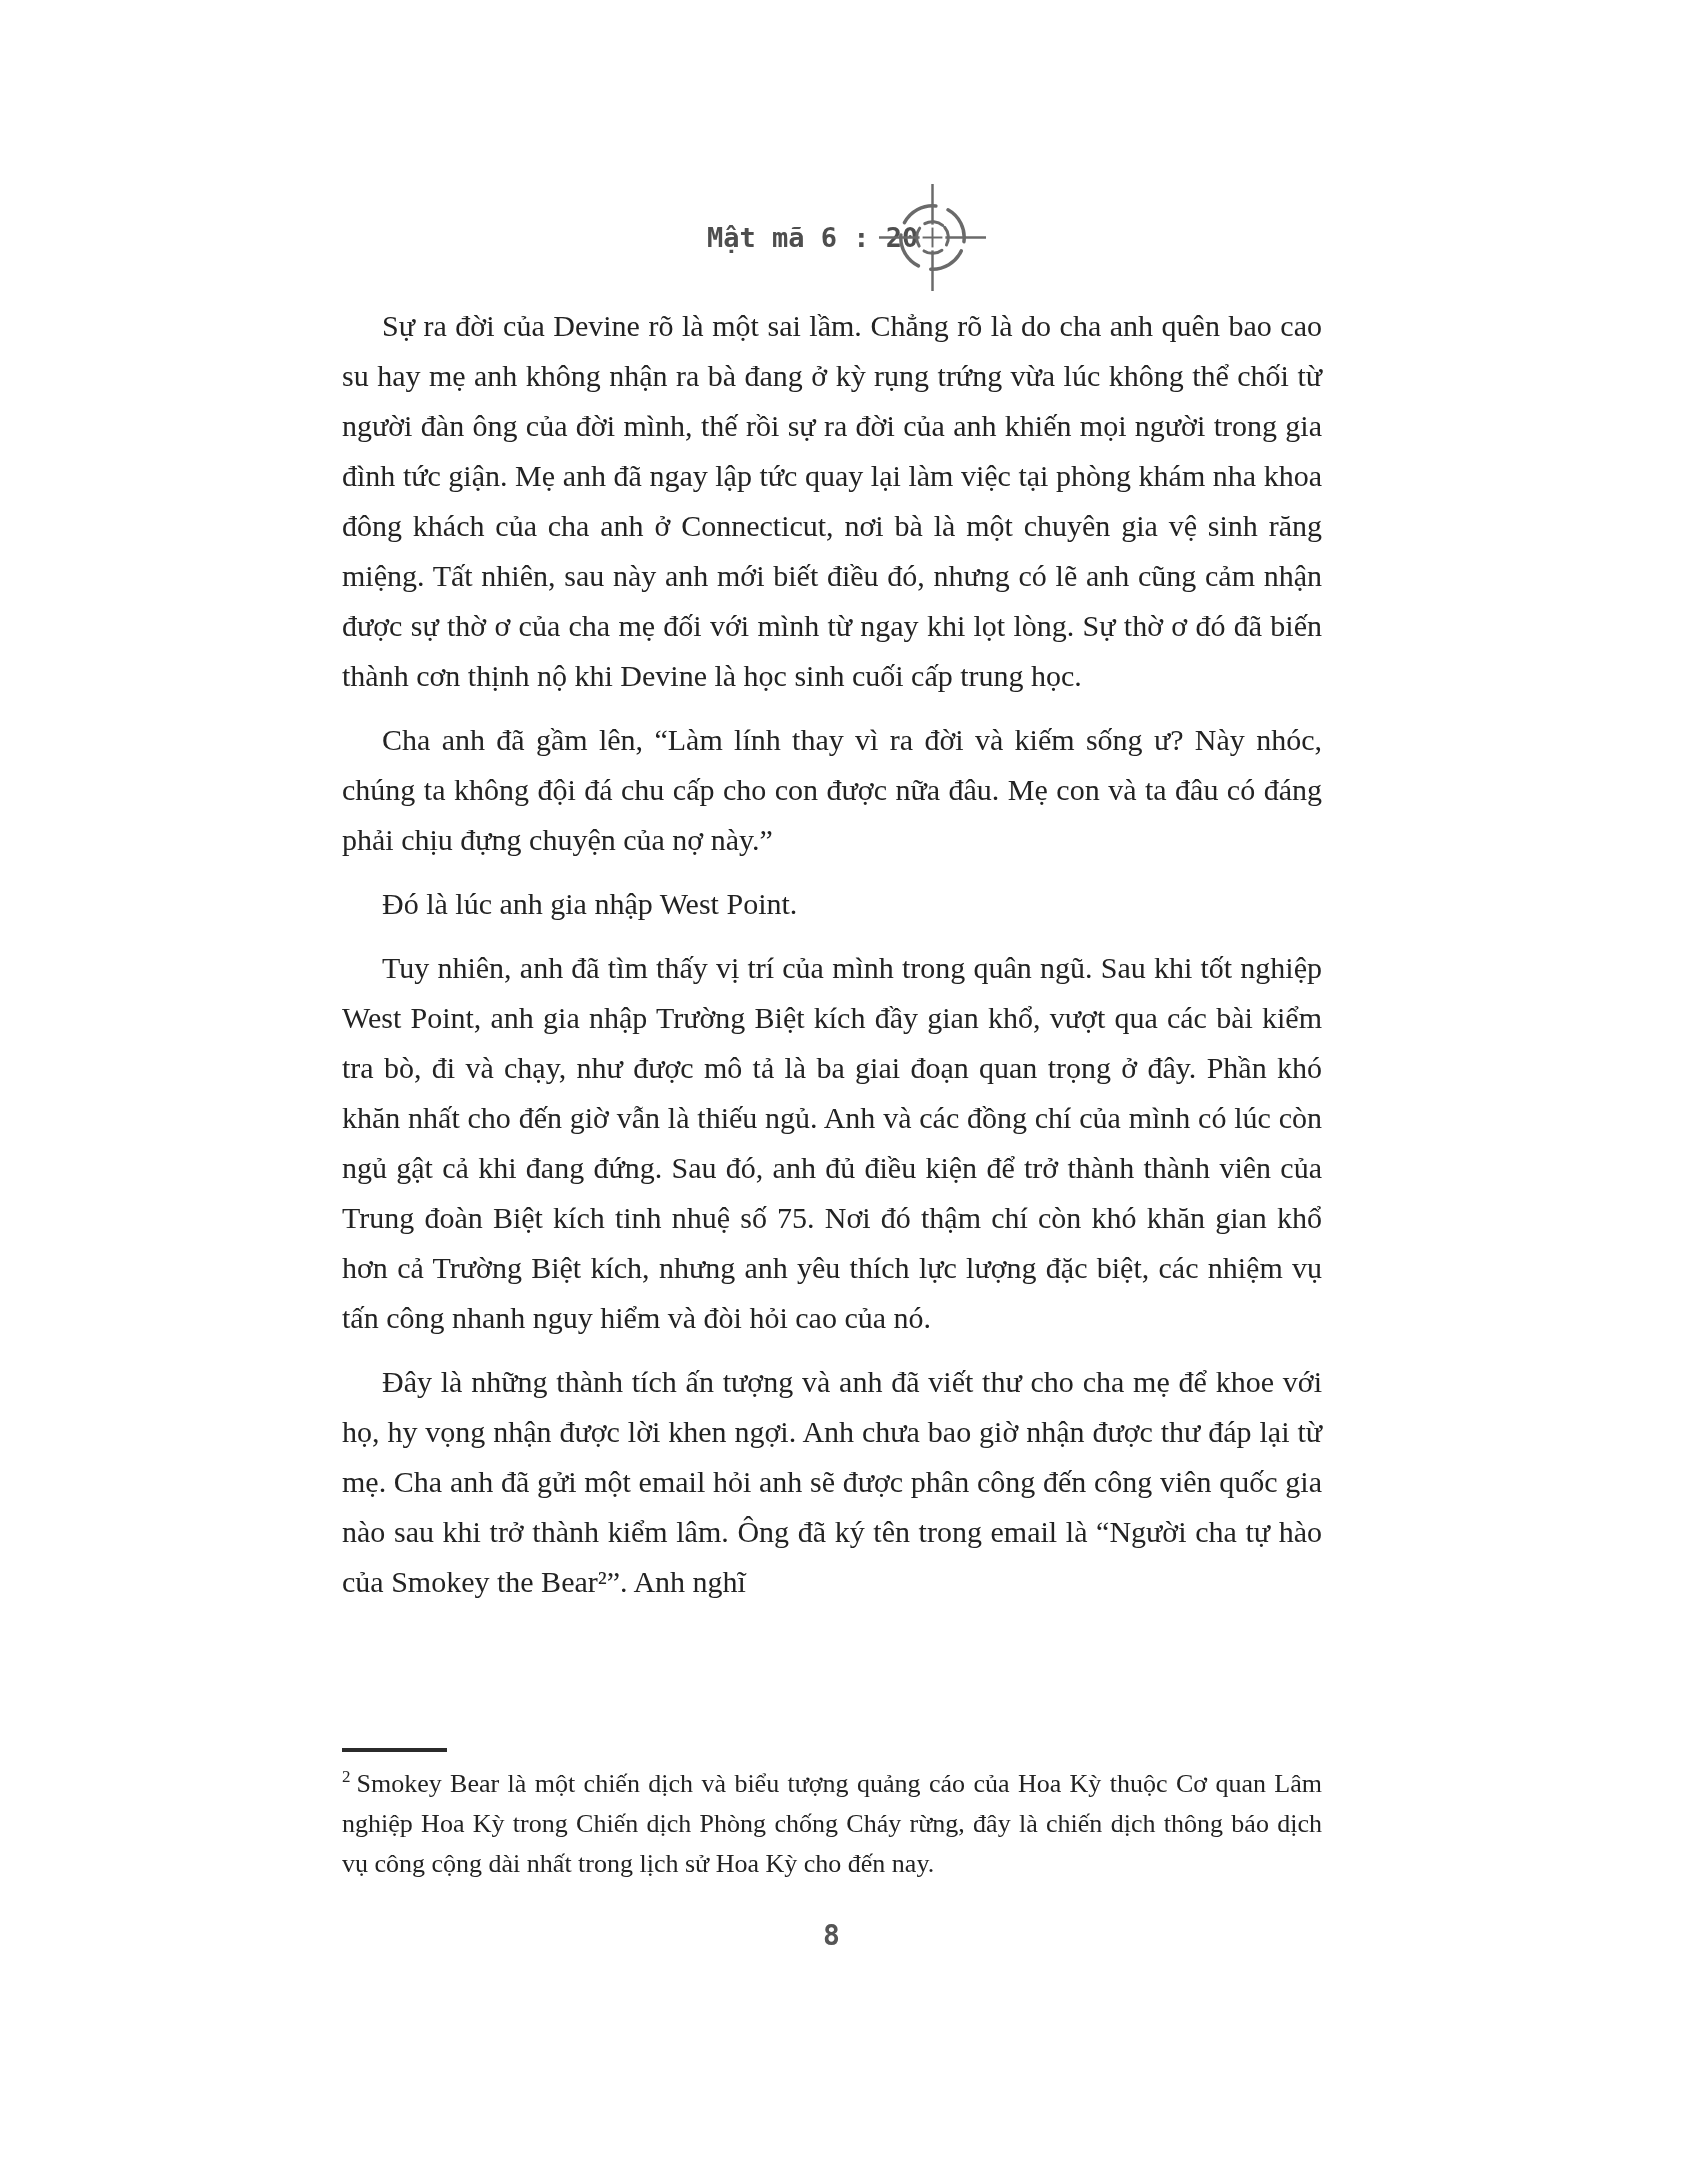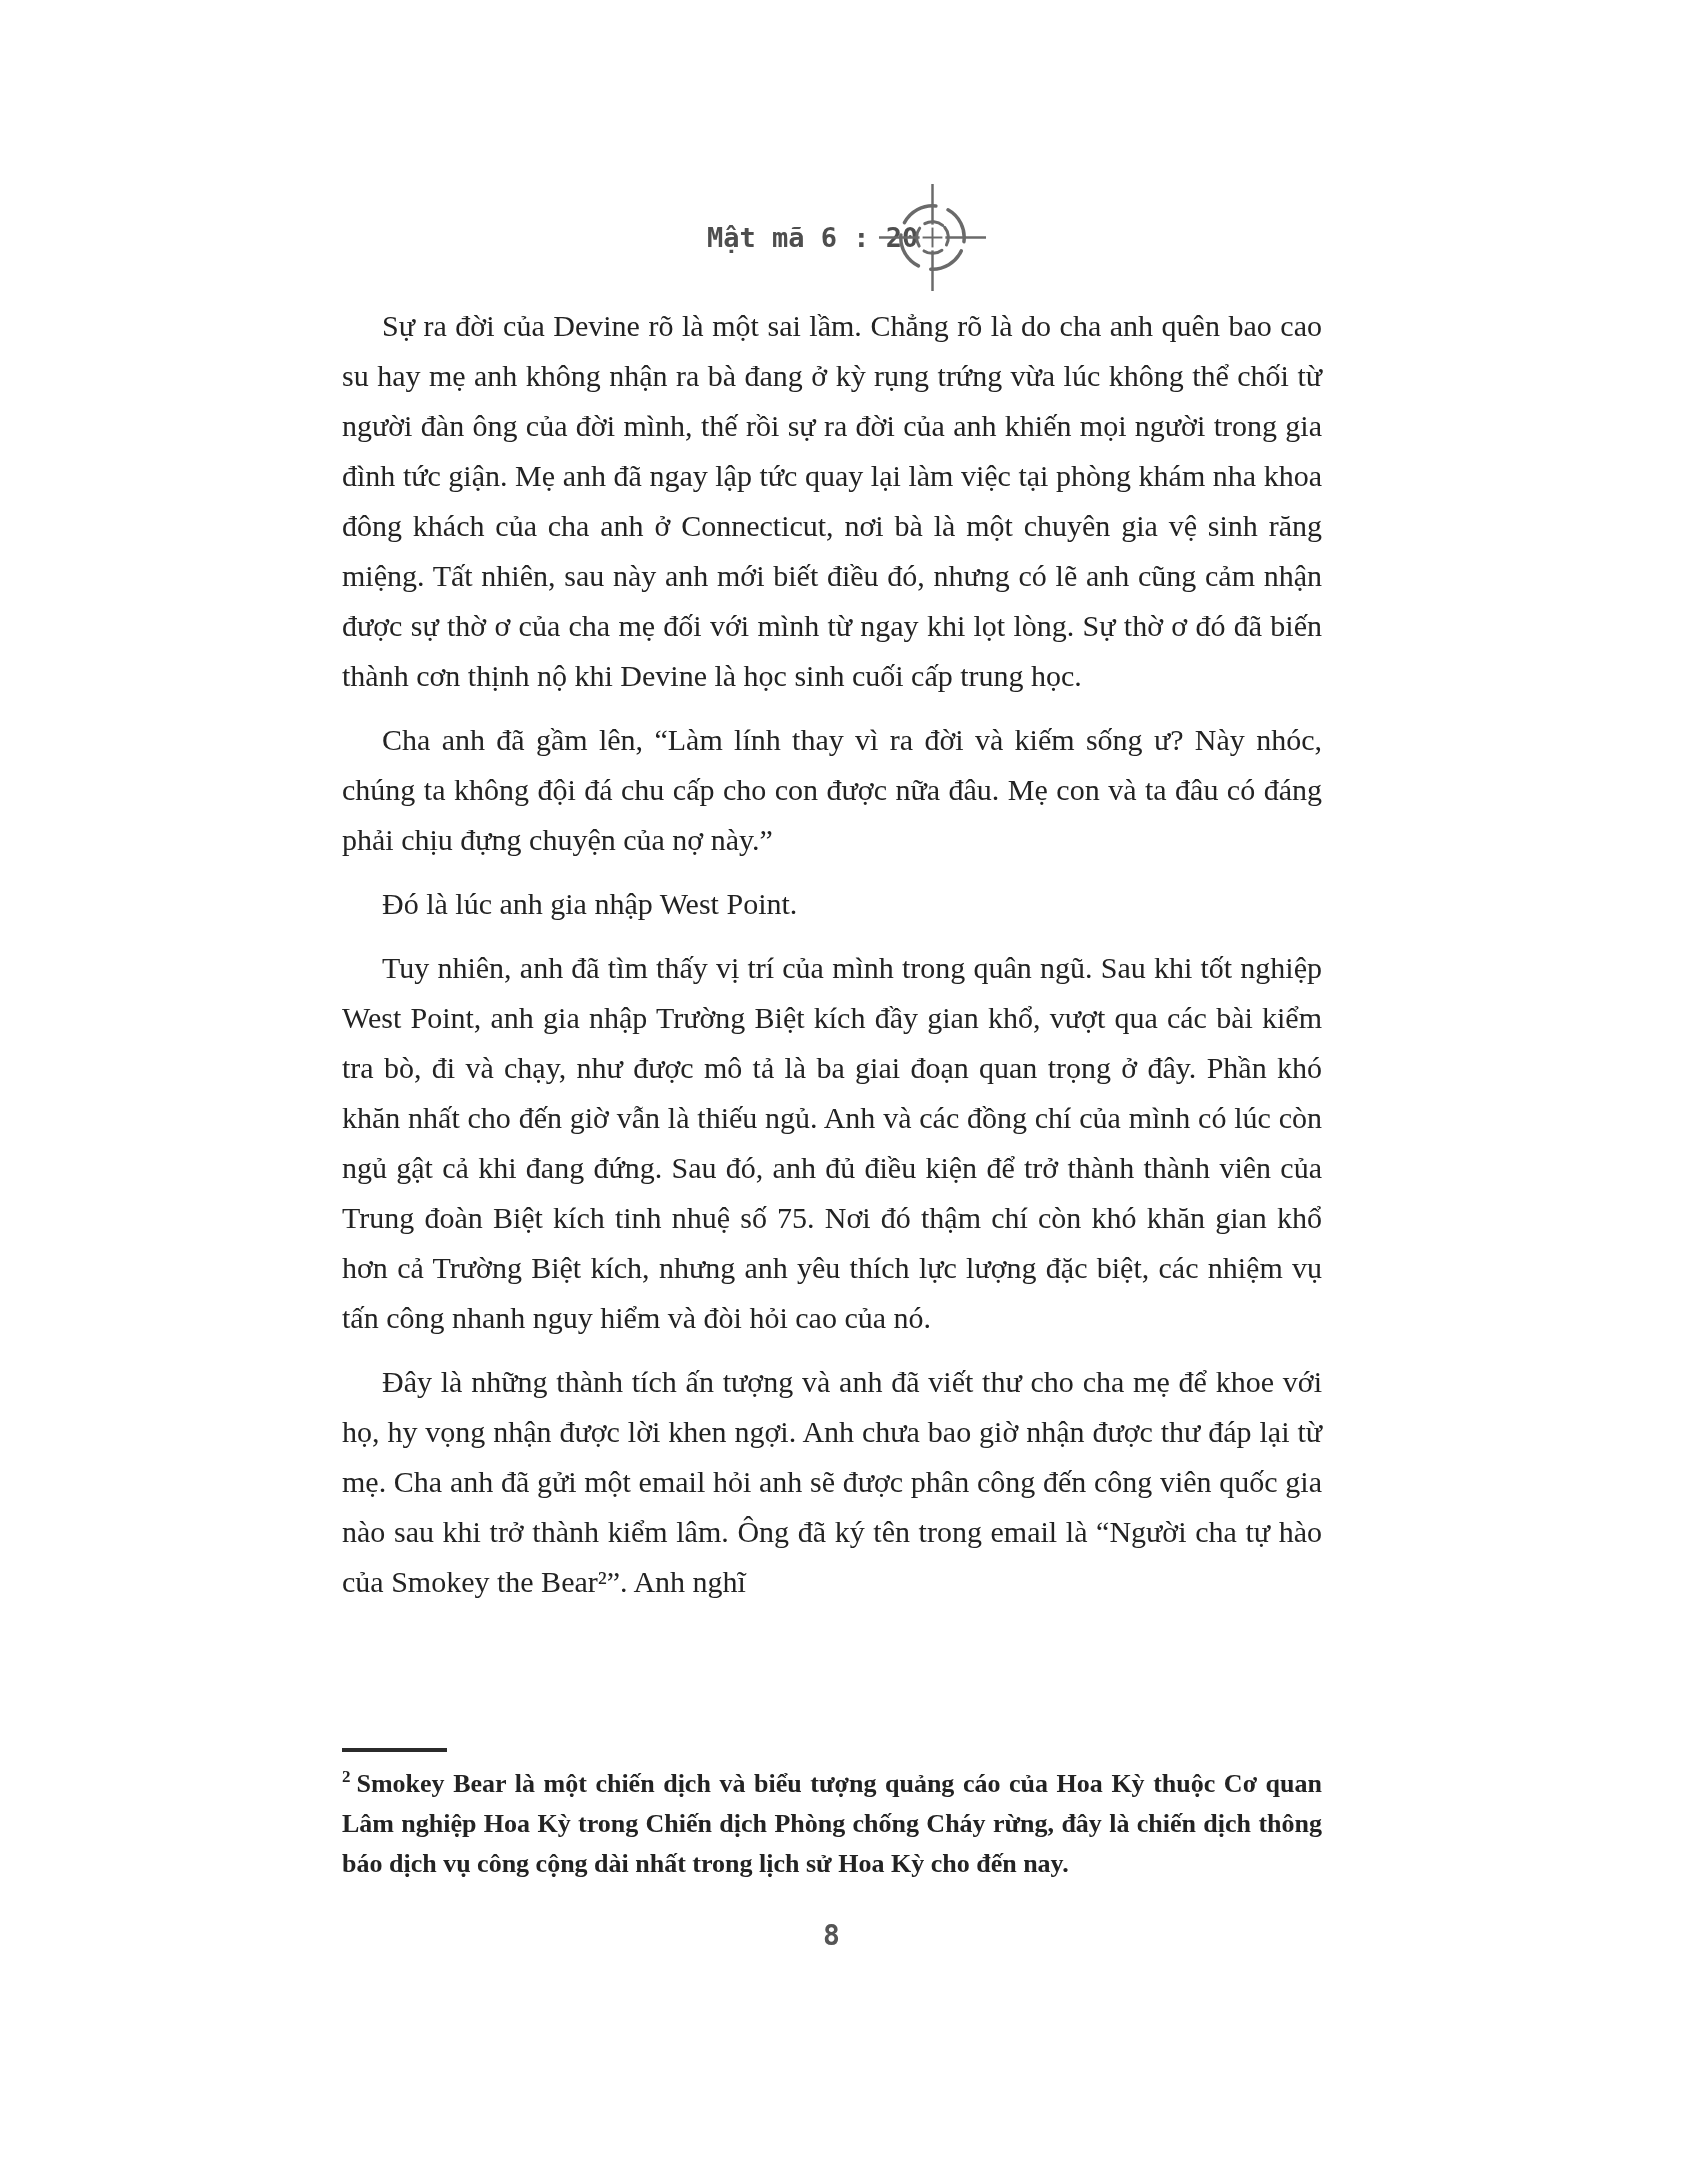--- a/index.html
+++ b/index.html
@@ -69,21 +69,20 @@
   .footnote-rule {
     width: 105px;
     border-top: 4px solid #2b2b2b;
     margin-bottom: 12px;
   }
   .footnote-body {
     font-size: 26px;
     line-height: 40px;
     text-align: justify;
     color: #232323;
-    font-weight: bold;
   }
   .footnote-body sup {
     font-size: 17px;
     line-height: 0;
     vertical-align: super;
     margin-right: 6px;
   }
 
   
   .page-number {

